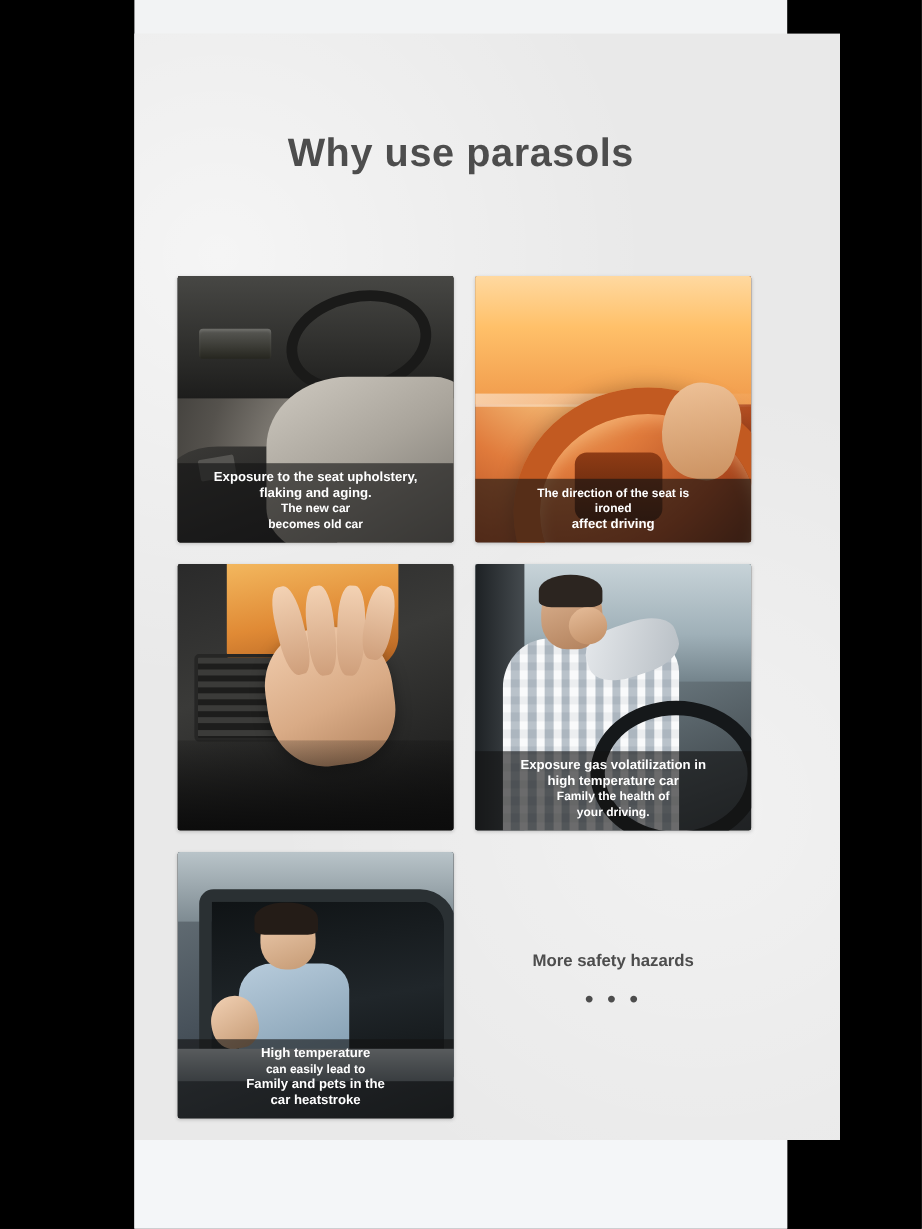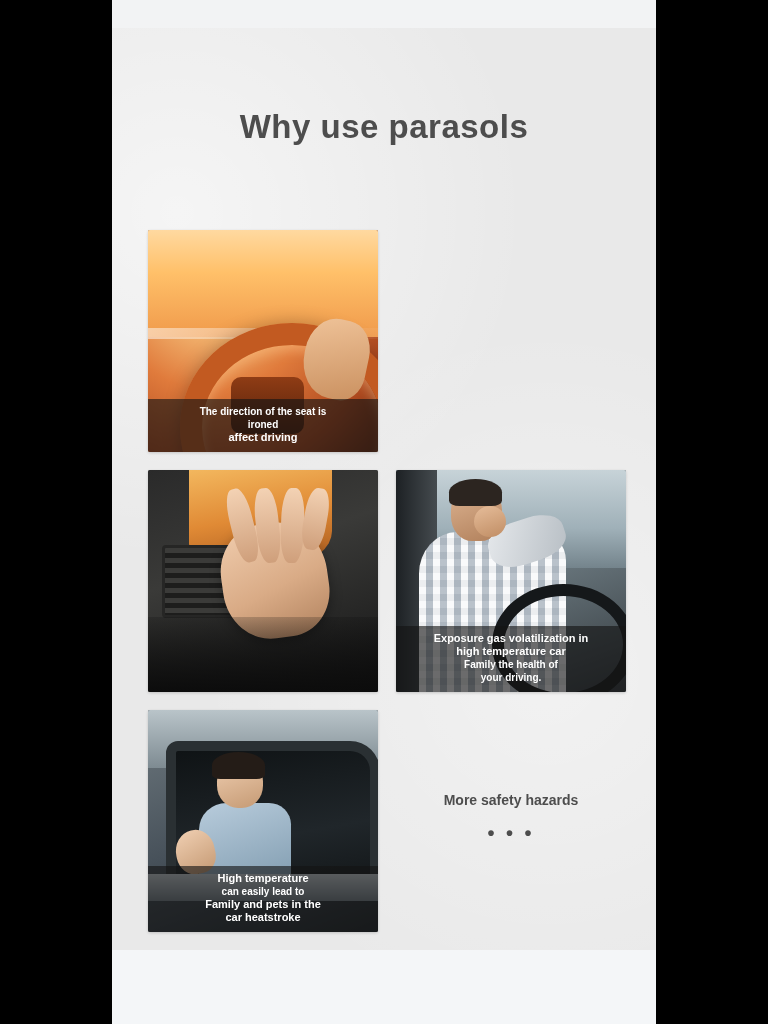--- a/index.html
+++ b/index.html
@@ -29,20 +29,21 @@
   .content-area {
     position: absolute;
     left: 0;
     top: 28px;
     width: 544px;
     height: 922px;
     background: #e9e9e9;
     background-image:
       radial-gradient(circle at 12% 20%, rgba(255,255,255,0.55) 0%, rgba(255,255,255,0) 40%),
       radial-gradient(circle at 80% 70%, rgba(255,255,255,0.4) 0%, rgba(255,255,255,0) 45%);
+    padding-left: 44px;
   }
   .bottom-strip {
     position: absolute;
     left: 0;
     top: 950px;
     width: 544px;
     height: 74px;
     background: #f4f6f8;
   }
 
@@ -347,20 +348,36 @@
   <div class="page-panel">
 
     <div class="content-area">
 
       <div class="heading">Why use parasols</div>
 
       <div class="grid">
 
         <div class="row">
 
+          <div class="card">
+            <div class="photo ph-interior">
+              <div class="dash"></div>
+              <div class="vent"></div>
+              <div class="wheel"></div>
+              <div class="floor"></div>
+              <div class="pedal"></div>
+              <div class="seat"></div>
+            </div>
+            <div class="caption">
+              <span class="cap-line cap-strong">Exposure to the seat upholstery,</span>
+              <span class="cap-line cap-strong">flaking and aging.</span>
+              <span class="cap-line cap-small">The new car</span>
+              <span class="cap-line cap-small">becomes old car</span>
+            </div>
+          </div>
 
           <div class="card">
             <div class="photo ph-wheel">
               <div class="sky"></div>
               <div class="glassline"></div>
               <div class="rim"></div>
               <div class="hub"></div>
               <div class="hand"></div>
             </div>
             <div class="caption">

